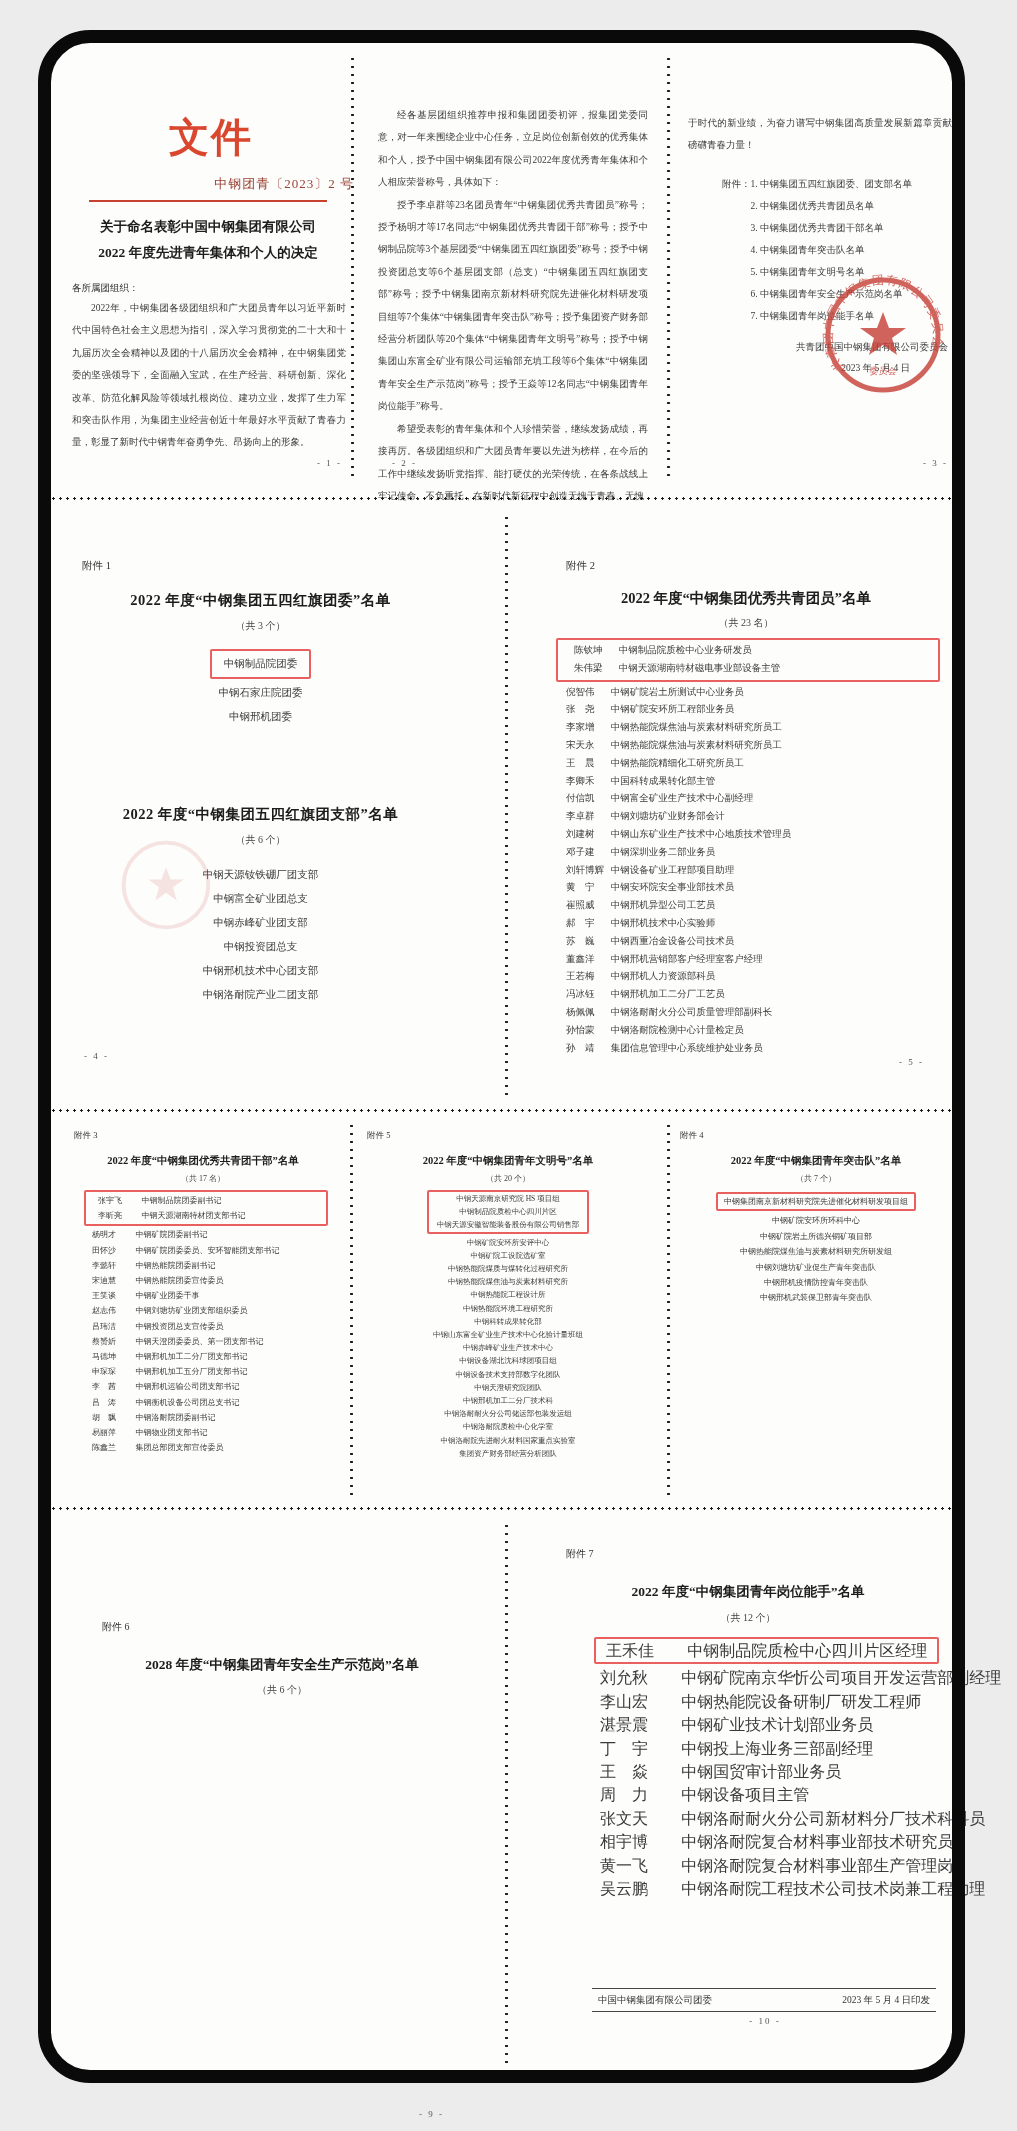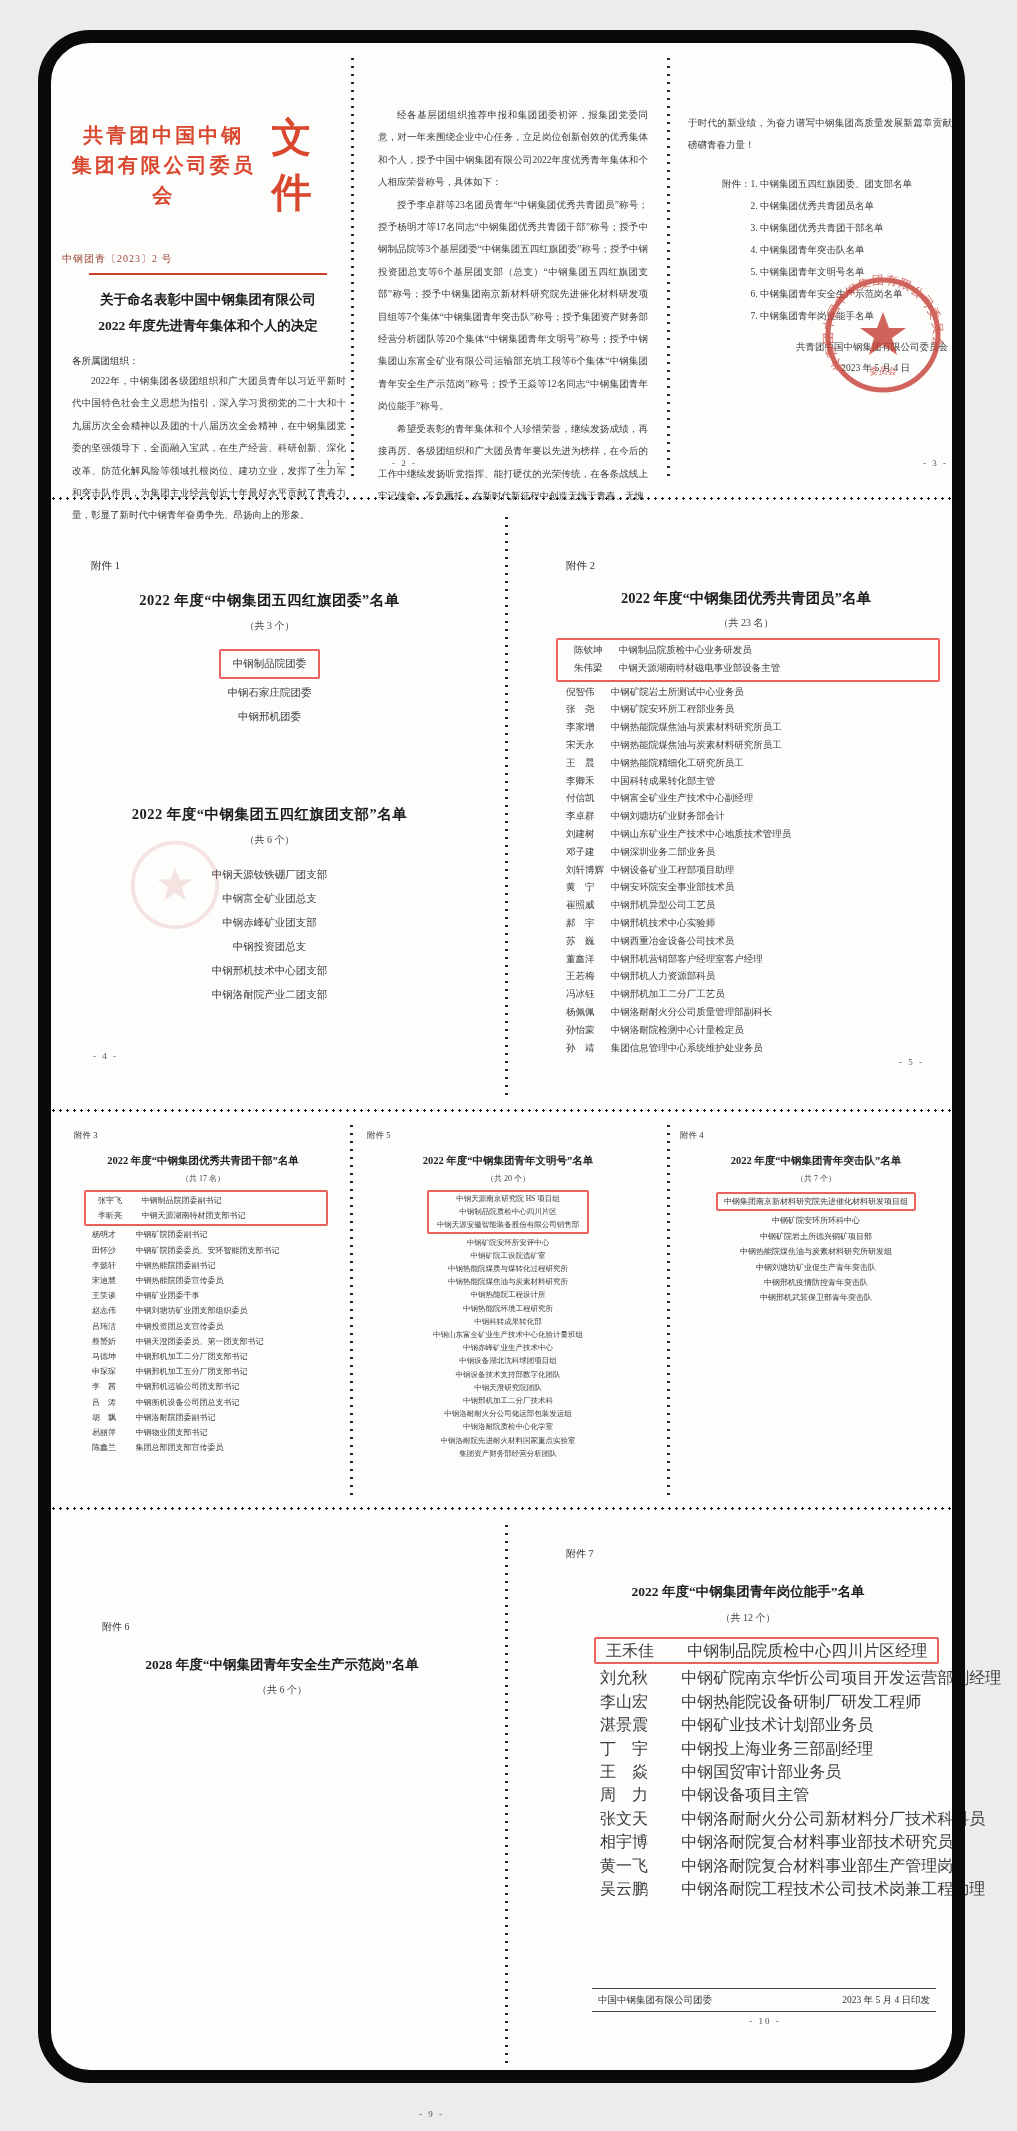--- a/index.html
+++ b/index.html
@@ -13,21 +13,21 @@
   
   .vdot{position:absolute;width:3px;background-image:radial-gradient(circle,#1a1a1a 1.1px,transparent 1.3px);
         background-size:3px 8px;background-repeat:repeat-y;}
   .hdash{position:absolute;height:3px;background-image:radial-gradient(circle,#1a1a1a 1.2px,transparent 1.4px);
         background-size:7px 3px;background-repeat:repeat-x;}
   
   #p1{left:62px;top:70px;width:292px;height:400px;}
   .orghead{display:flex;justify-content:center;align-items:center;margin-top:40px;}
   .orglines{text-align:center;font-weight:bold;color:#d9472e;font-size:20px;line-height:30px;letter-spacing:3px;}
   .docword{font-size:40px;font-weight:bold;color:#d9472e;margin-left:6px;letter-spacing:2px;}
-  .docno{text-align:left;font-size:10px;color:#9a4334;margin-top:32px;letter-spacing:1px;}
+  .docno{text-align:right;font-size:13px;color:#9a4334;margin-top:10px;letter-spacing:1px;}
   .redrule{width:238px;margin:7px auto 0;border-top:2px solid #c8402e;}
   .bigtitle{text-align:center;font-weight:bold;font-size:13.5px;line-height:26px;margin-top:12px;color:#1d1d1d;}
   .salut{font-size:9.5px;margin:16px 8px 0 10px;}
   .bodytxt{font-size:9.5px;line-height:22.4px;text-align:justify;margin:2px 8px 0 10px;text-indent:2em;color:#3a3a3a;}
   .pn{position:absolute;font-size:9px;color:#555;letter-spacing:2px;white-space:nowrap;}
   #p1 .pn{right:12px;bottom:2px;}
   
   #p2{left:366px;top:70px;width:288px;height:400px;}
   #p2 .bodytxt{margin:0 6px 0 12px;}
   #p2 .wrap{padding-top:34px;}
@@ -46,21 +46,21 @@
   .lbl{font-size:10.5px;color:#333;}
   .t1{text-align:center;font-weight:bold;color:#1d1d1d;}
   .cnt{text-align:center;color:#444;}
   .cline{text-align:center;color:#3a3a3a;}
   .hlc{display:block;width:max-content;margin:2px auto;border:2px solid #e9605e;border-radius:2px;padding:1px 12px;}
   .hlr{border:2px solid #e9605e;border-radius:2px;margin:2px 10px 2px 14px;padding:2px 4px;}
   .prow{display:flex;color:#3a3a3a;}
   .prow .nm{display:inline-block;white-space:pre;}
   .prow .rl{white-space:nowrap;}
   
-  #a1{left:67px;top:535px;width:405px;height:538px;}
+  #a1{left:58px;top:535px;width:405px;height:538px;}
   #a1 .lbl{margin:24px 0 0 24px;}
   #a1 .t1{font-size:14.5px;margin-top:18px;letter-spacing:.5px;}
   #a1 .cnt{font-size:10px;margin-top:9px;}
   #a1 .cline{font-size:10.5px;line-height:24px;}
   #a1 .list{margin-top:16px;}
   #a1 .t1.second{margin-top:76px;}
   #a1 .pn{left:26px;bottom:12px;}
   
   #a2{left:542px;top:535px;width:408px;height:538px;}
   #a2 .lbl{margin:24px 0 0 24px;}
@@ -113,24 +113,20 @@
   .a7foot .frow{display:flex;justify-content:space-between;line-height:22px;padding:0 6px;}
   .a7foot .pnrow{font-size:9px;color:#555;letter-spacing:2px;margin-top:4px;padding-left:2px;}
 </style>
 </head>
 <body>
 
 <div class="device-fill"></div>
 
 <div class="pg" id="p1">
   <div class="orghead">
-    <div class="orglines">
-      <div>共青团中国中钢</div>
-      <div>集团有限公司委员会</div>
-    </div>
     <div class="docword">文件</div>
   </div>
   <div class="docno">中钢团青〔2023〕2 号</div>
   <div class="redrule"></div>
   <div class="bigtitle">
     <div>关于命名表彰中国中钢集团有限公司</div>
     <div>2022 年度先进青年集体和个人的决定</div>
   </div>
   <div class="salut">各所属团组织：</div>
   <div class="bodytxt">2022年，中钢集团各级团组织和广大团员青年以习近平新时代中国特色社会主义思想为指引，深入学习贯彻党的二十大和十九届历次全会精神以及团的十八届历次全会精神，在中钢集团党委的坚强领导下，全面融入宝武，在生产经营、科研创新、深化改革、防范化解风险等领域扎根岗位、建功立业，发挥了生力军和突击队作用，为集团主业经营创近十年最好水平贡献了青春力量，彰显了新时代中钢青年奋勇争先、昂扬向上的形象。</div>

